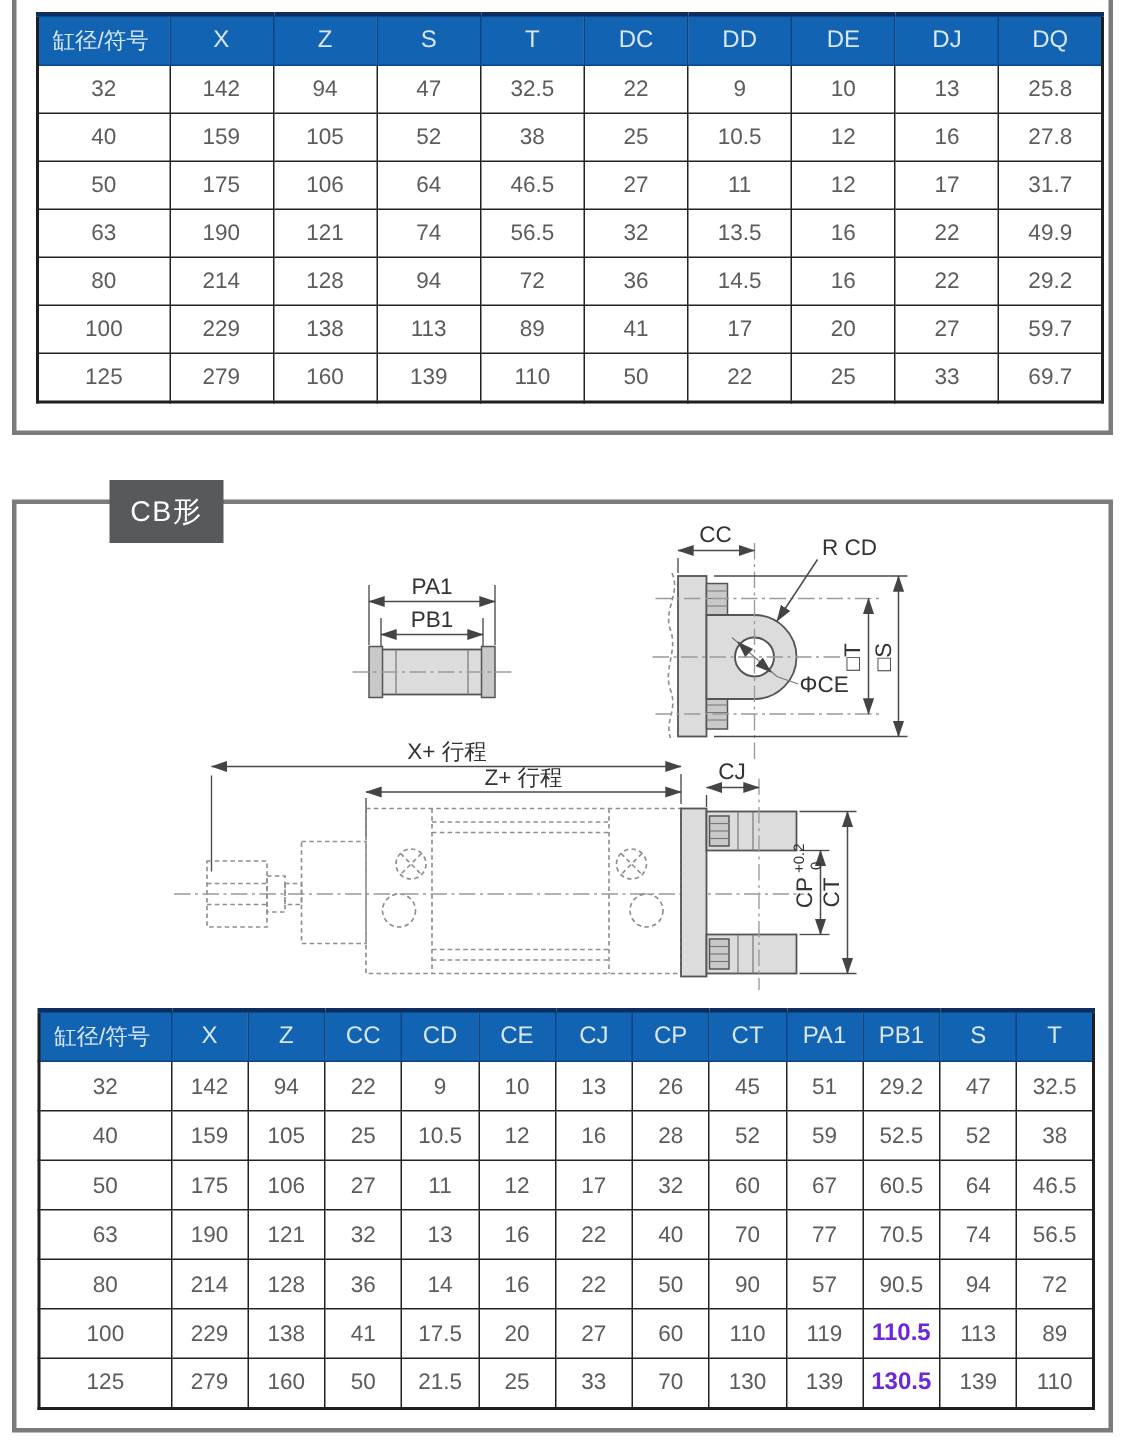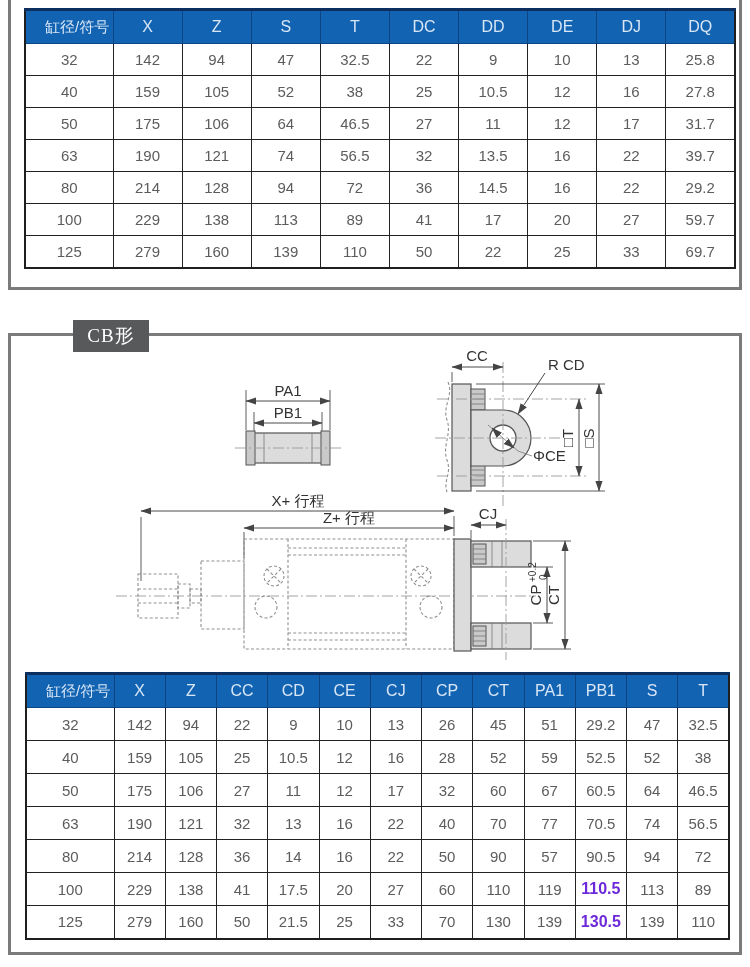--- a/index.html
+++ b/index.html
@@ -9,39 +9,39 @@
     font-family: "Liberation Sans", sans-serif;
   }
   .frame {
     position: absolute; background: #fff;
     border: 3px solid #7b7b7b;
   }
   #sec1 { left: 8px; top: 0; width: 734px; height: 290px; border-top: none; }
   #sec2 { left: 8px; top: 333px; width: 734px; height: 622px; }
 
   .cb-label {
-    position: absolute; left: 62px; top: -16px; width: 76px; height: 32px;
+    position: absolute; left: 62px; top: -16px; width: 76px; height: 42px;
     background: #58595b; color: #ffffff; font-size: 19px;
     display: flex; align-items: center; justify-content: center;
-    z-index: 3; letter-spacing: 1px; font-family: Liberation Serif, serif;
+    z-index: 3; letter-spacing: 1px;
   }
 
   table.dim {
     border-collapse: collapse; table-layout: fixed;
     border: 2px solid #1f1f1f; background: #fff;
     position: absolute;
   }
   #t1 { left: 13px; top: 8px; width: 712px; }
   #t2 { left: 14px; top: 336px; width: 705px; }
   table.dim th {
     background: #1263b2; color: #d8e6f6; font-weight: normal;
     font-size: 16px; height: 34px; text-align: center;
     border: 1px solid #0d4584; border-top: 3px solid #0d2f5f;
   }
-  table.dim th:first-child { text-align: left; padding-left: 19px; font-size: 15px; }
+  table.dim th:first-child { text-align: left; padding-left: 9px; font-size: 15px; }
   table.dim td {
     height: 32px; text-align: center; color: #5c5c5c;
     font-size: 15px; border: 1px solid #222; background: #fff;
   }
   #t2 td { height: 33px; }
   table.dim td.bold { color: #6d28d9; font-weight: bold; font-size: 16px; }
 
   #drawing { position: absolute; left: 10px; top: 8px; }
 
   
@@ -127,21 +127,21 @@
         <tr>
           <td>63</td>
           <td>190</td>
           <td>121</td>
           <td>74</td>
           <td>56.5</td>
           <td>32</td>
           <td>13.5</td>
           <td>16</td>
           <td>22</td>
-          <td>39.7</td>
+          <td>49.9</td>
         </tr>
         <tr>
           <td>80</td>
           <td>214</td>
           <td>128</td>
           <td>94</td>
           <td>72</td>
           <td>36</td>
           <td>14.5</td>
           <td>16</td>

